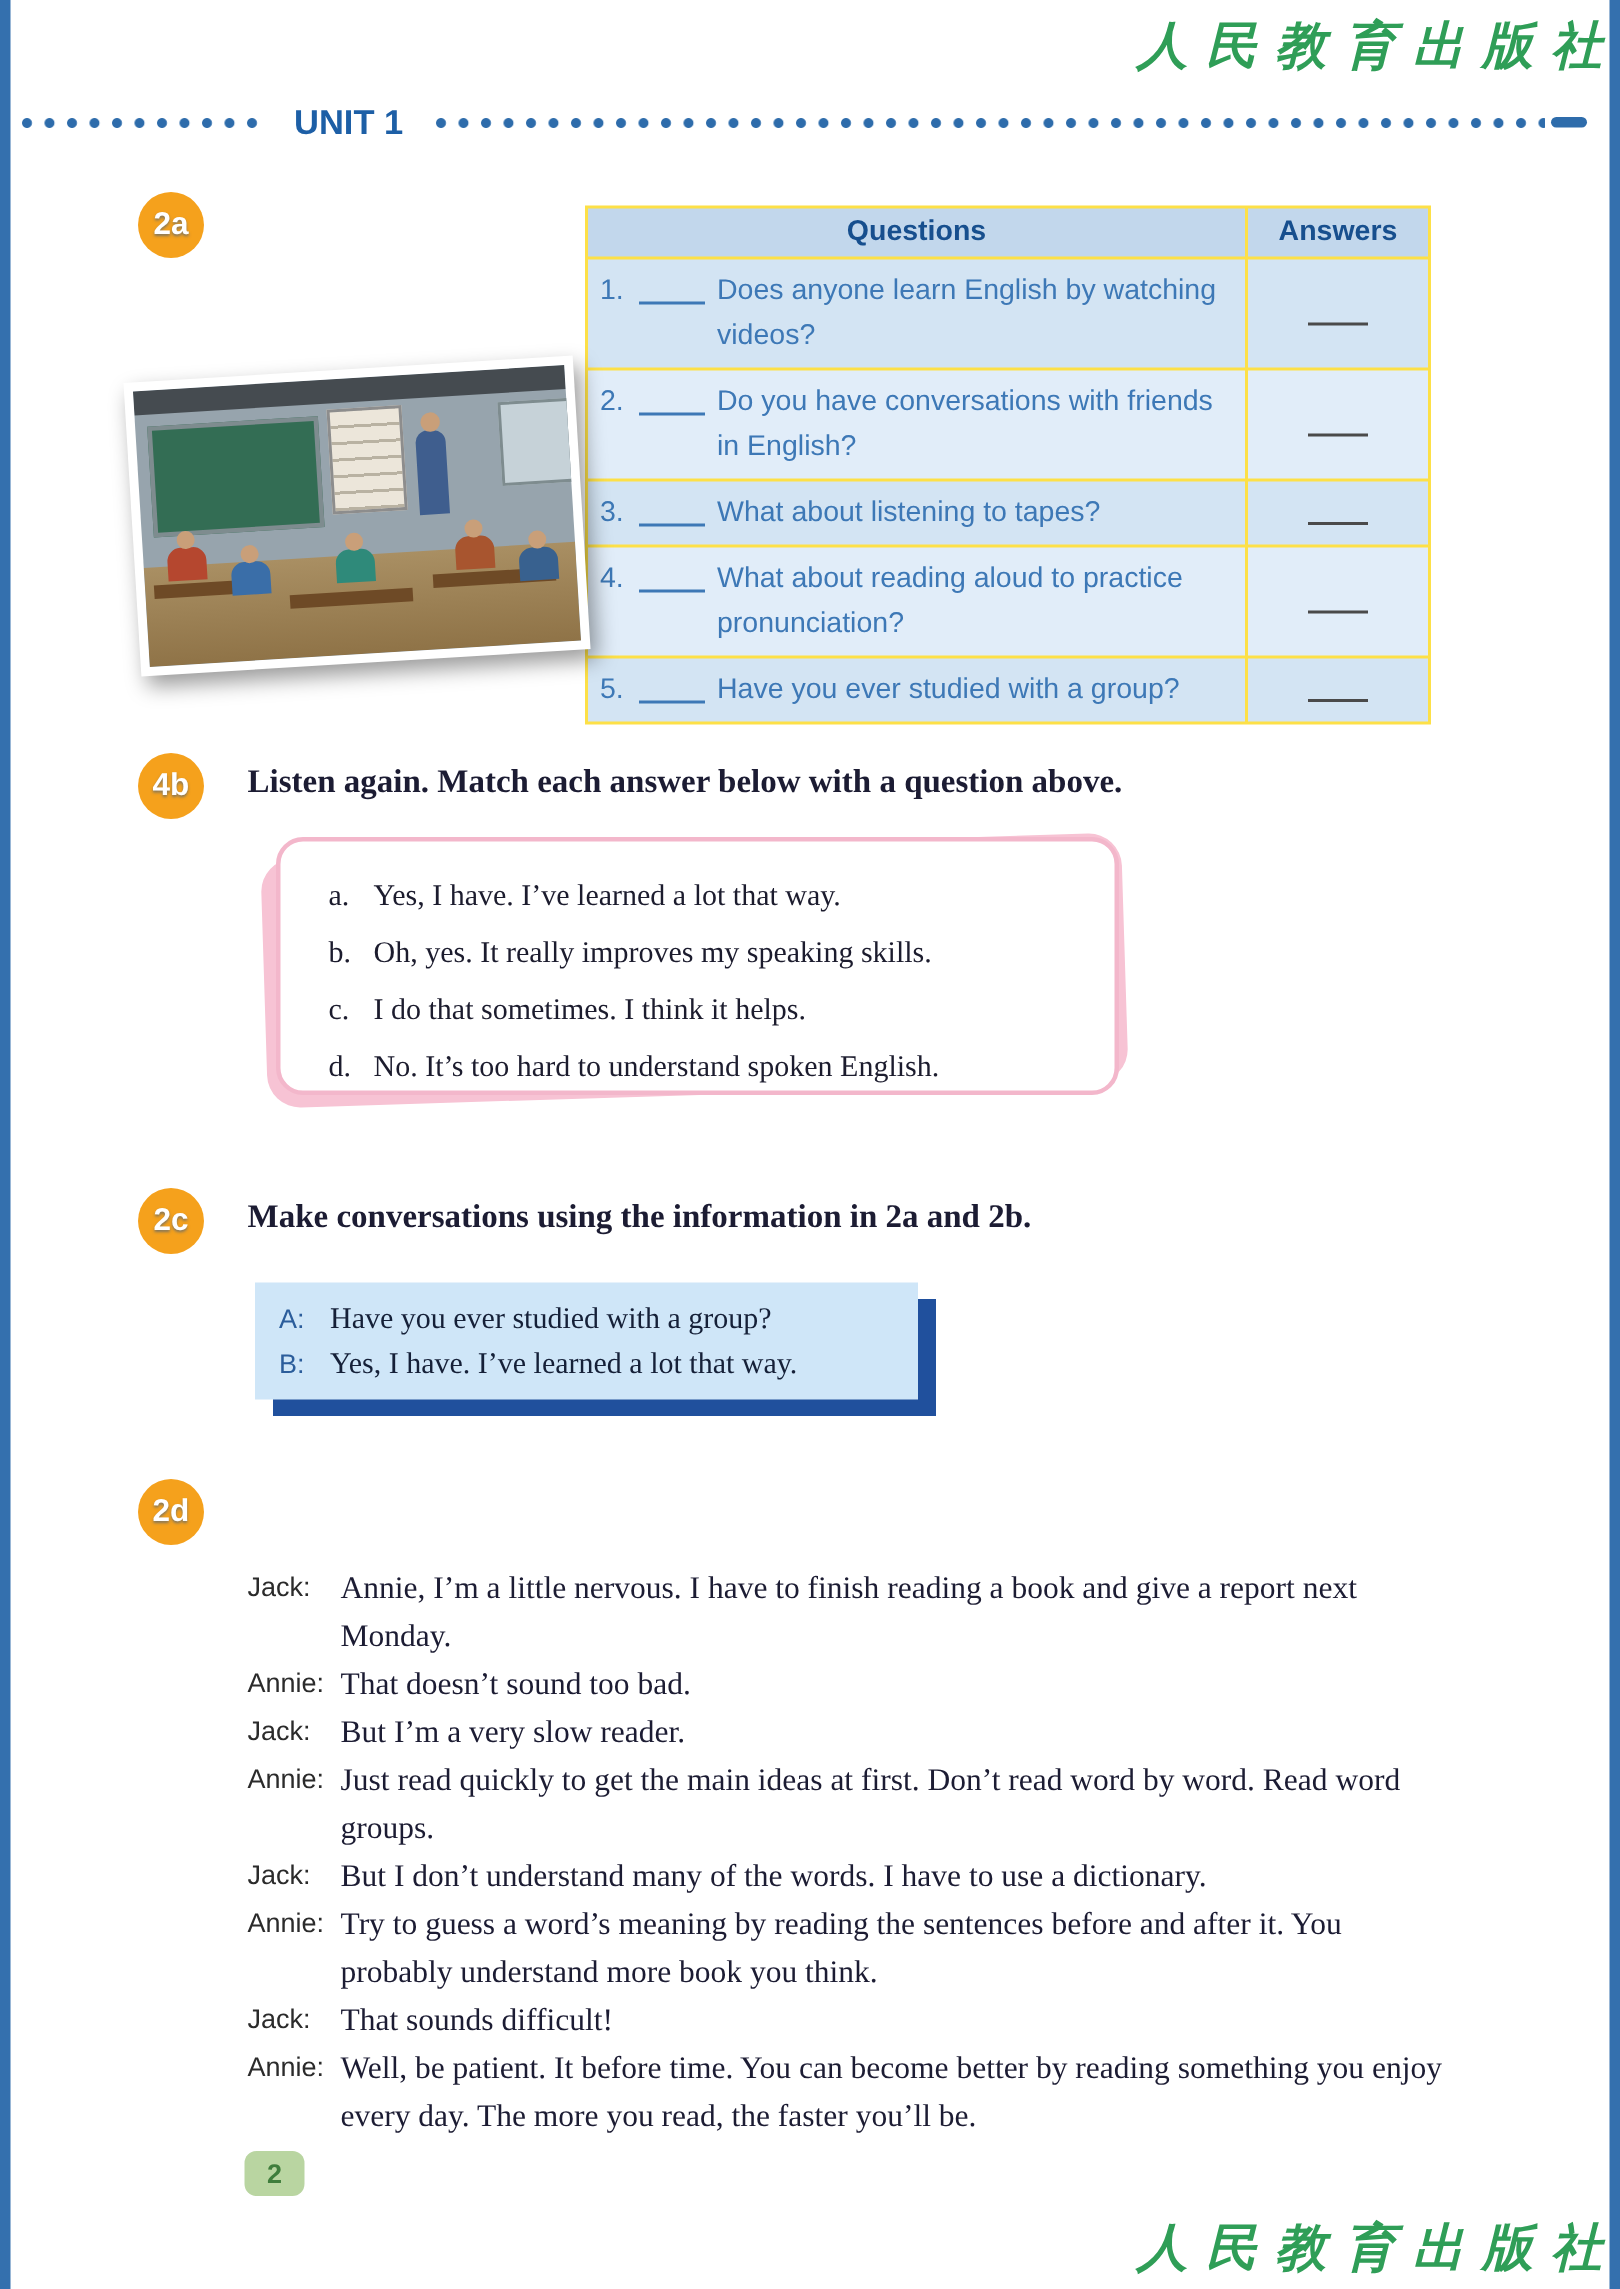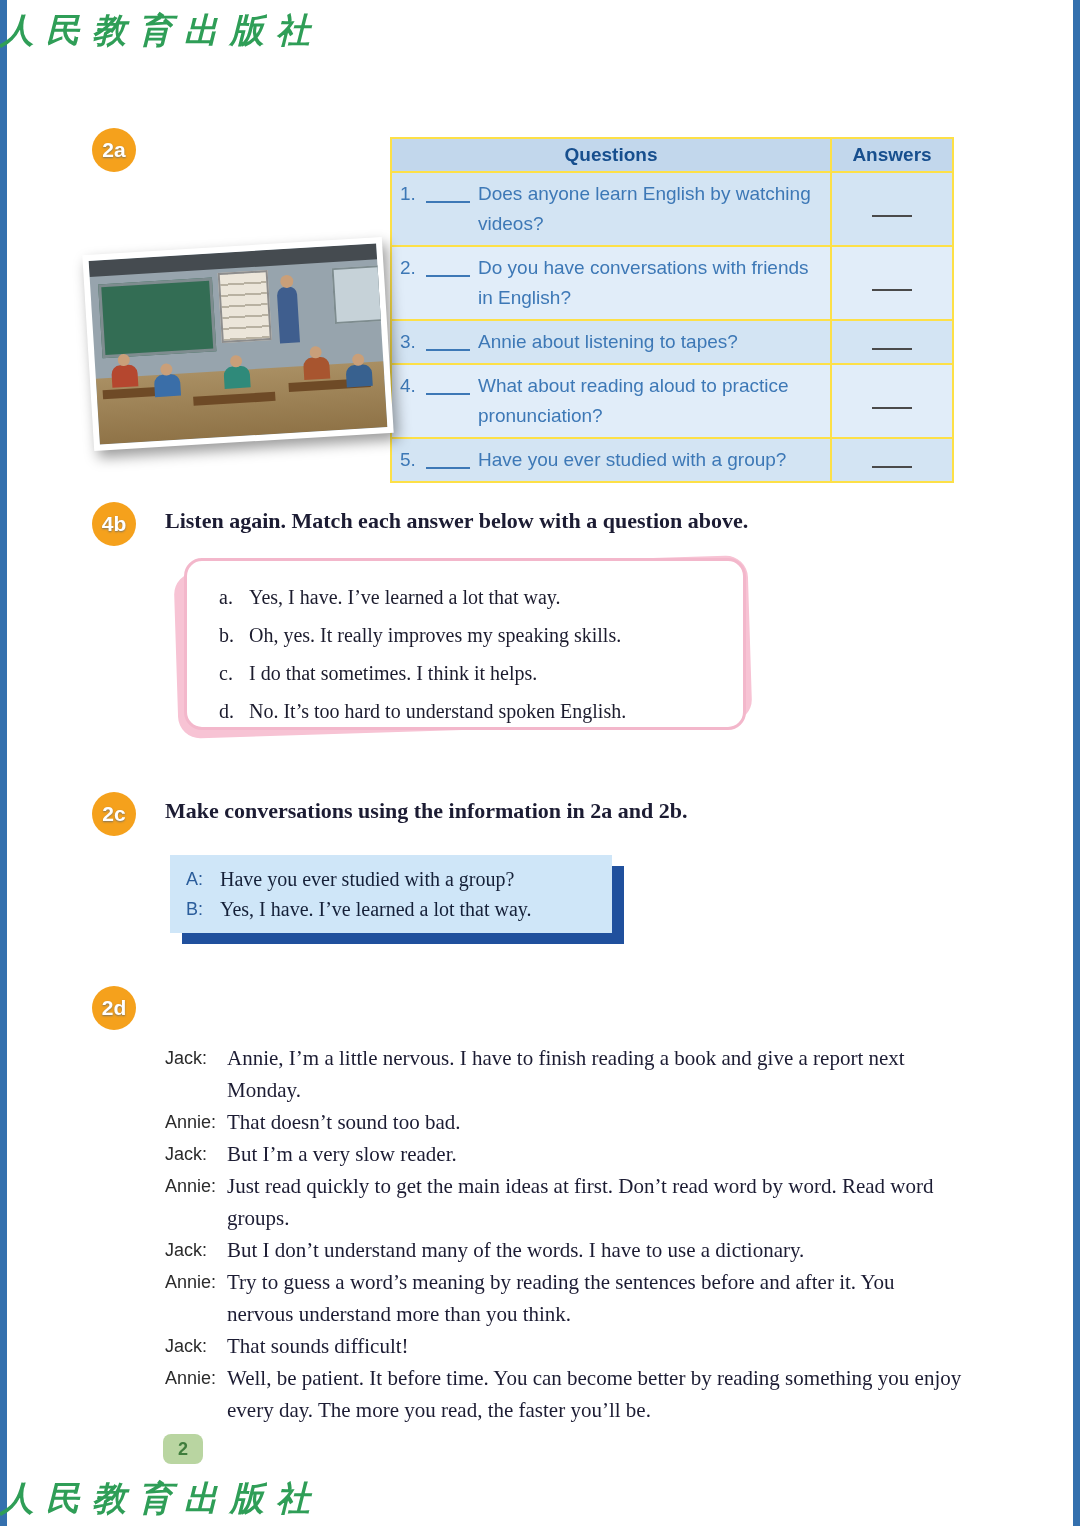--- a/index.html
+++ b/index.html
@@ -5,21 +5,21 @@
   html,body{margin:0;padding:0;background:#ffffff;}
   .page{position:relative;width:1080px;height:1526px;background:#fff;margin:0 auto;
         font-family:"Liberation Serif",serif;overflow:hidden;}
 
   
   .side-bar{position:absolute;top:0;bottom:0;width:7px;background:#3470ae;}
   .side-bar.sb-left{left:0;}
   .side-bar.sb-right{right:0;}
 
   
-  .logo{position:absolute;left:0;right:0;text-align:left;color:#2f9e57;
+  .logo{position:absolute;left:0;right:0;text-align:right;color:#2f9e57;
         font-size:34px;font-style:italic;font-weight:bold;letter-spacing:12px;
         font-family:"Liberation Serif",serif;}
   .logo.l-top{top:8px;}
   .logo.l-bottom{top:1476px;}
 
   
   .unit-row{position:absolute;top:68px;left:14px;right:16px;height:28px;}
   .unit-label{position:absolute;left:182px;top:0;color:#1d5fa6;
               font-family:"Liberation Sans",sans-serif;font-weight:bold;font-size:23px;}
   .dots{position:absolute;top:10px;height:8px;background-repeat:repeat-x;
@@ -126,20 +126,26 @@
 </head>
 <body>
 
 <div class="page">
 
   <div class="side-bar sb-left"></div>
   <div class="side-bar sb-right"></div>
 
   <div class="logo l-top">人民教育出版社</div>
 
+  <div class="unit-row">
+    <div class="dots d-left"></div>
+    <div class="unit-label">UNIT 1</div>
+    <div class="dots d-right"></div>
+    <div class="dash"></div>
+  </div>
 
   <div class="badge badge-2a">2a</div>
 
   <table class="q-table">
     <thead>
       <tr>
         <th class="col-q">Questions</th>
         <th class="col-a">Answers</th>
       </tr>
     </thead>
@@ -162,21 +168,21 @@
           <span class="q-text">Do you have conversations with friends in English?</span>
         </div>
           </td>
         <td class="a-cell"><span class="a-line"></span></td>
       </tr>
       <tr class="r-odd">
         <td>
             <div class="q-cell-inner">
           <span class="q-num">3.</span>
           <span class="q-blank"></span>
-          <span class="q-text">Annie about listening to tapes?</span>
+          <span class="q-text">What about listening to tapes?</span>
         </div>
           </td>
         <td class="a-cell"><span class="a-line"></span></td>
       </tr>
       <tr class="r-even">
         <td>
             <div class="q-cell-inner">
           <span class="q-num">4.</span>
           <span class="q-blank"></span>
           <span class="q-text">What about reading aloud to practice pronunciation?</span>
@@ -273,21 +279,21 @@
     <div class="dlg-line">
       <span class="dlg-spk">Annie:</span>
       <span class="dlg-text">Just read quickly to get the main ideas at first. Don’t read word by word. Read word groups.</span>
     </div>
     <div class="dlg-line">
       <span class="dlg-spk">Jack:</span>
       <span class="dlg-text">But I don’t understand many of the words. I have to use a dictionary.</span>
     </div>
     <div class="dlg-line">
       <span class="dlg-spk">Annie:</span>
-      <span class="dlg-text">Try to guess a word’s meaning by reading the sentences before and after it. You nervous understand more than you think.</span>
+      <span class="dlg-text">Try to guess a word’s meaning by reading the sentences before and after it. You probably understand more book you think.</span>
     </div>
     <div class="dlg-line">
       <span class="dlg-spk">Jack:</span>
       <span class="dlg-text">That sounds difficult!</span>
     </div>
     <div class="dlg-line">
       <span class="dlg-spk">Annie:</span>
       <span class="dlg-text">Well, be patient. It before time. You can become better by reading something you enjoy every day. The more you read, the faster you’ll be.</span>
     </div>
   </div>

